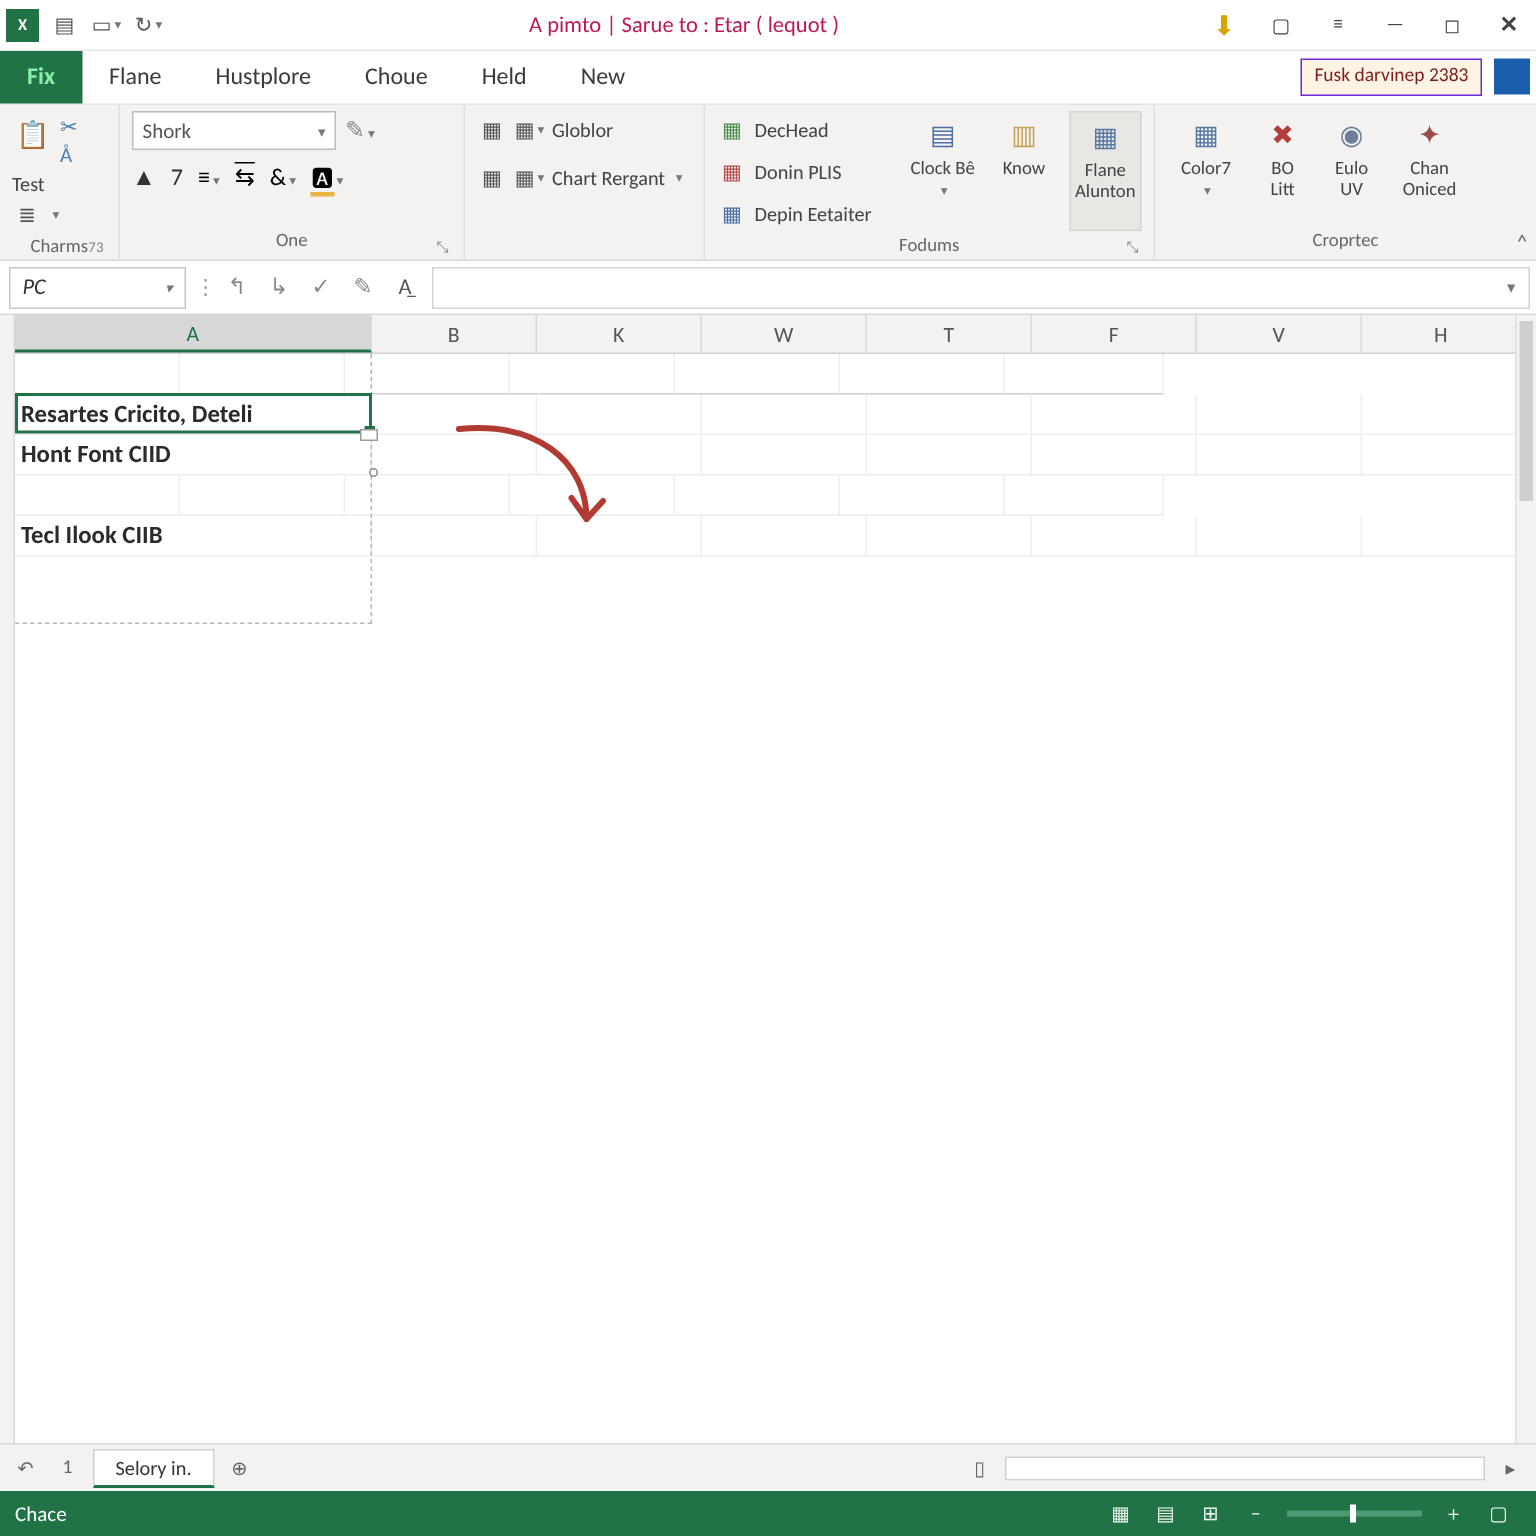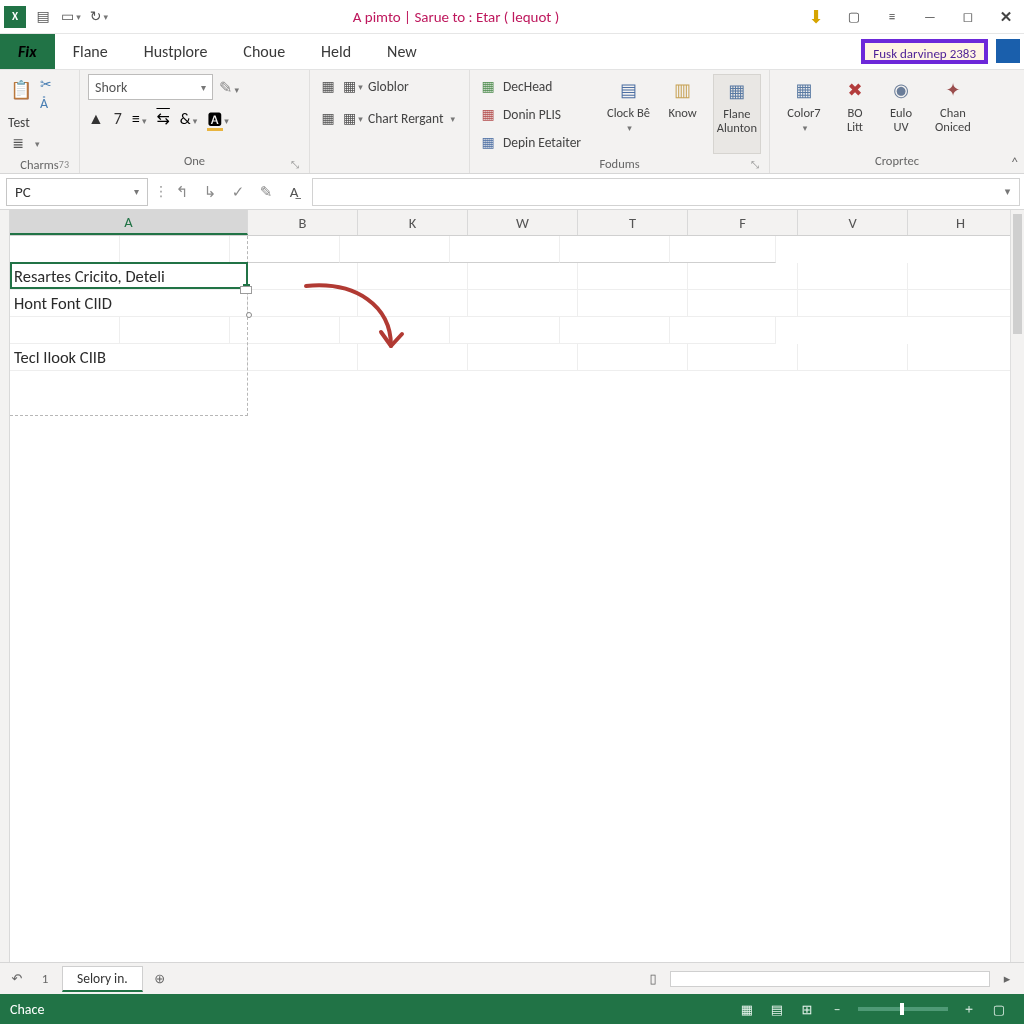--- a/index.html
+++ b/index.html
@@ -12,68 +12,68 @@
 .qat-icon.excel { background:#217346; color:#fff; font-weight:bold; font-size:11px; }
 .titlebar-center { flex: 1; text-align: center; color: #be185d; font-size: 15px; }
 .titlebar-right { display: flex; align-items: center; gap: 10px; }
 .win-btn { width: 28px; height: 26px; display:flex; align-items:center; justify-content:center; color:#444; font-size:13px; }
 .win-btn.close { font-size:15px; font-weight:bold; }
 .arrow-down-yellow { color:#d6a400; font-size:18px; }
 
 
 .menubar { height: 36px; background:#fff; display:flex; align-items:stretch; border-bottom:1px solid #e3e3e3; }
 .menubar-tab { padding: 0 18px; display:flex; align-items:center; font-size:16px; color:#3a3a3a; }
-.menubar-tab.active { background:#217346; color:#000000; font-weight:600;font-style:italic; }
+.menubar-tab.active { background:#217346; color:#86efac; font-weight:600; }
 .menubar-spacer { flex:1; }
-.badge-right { background:#fff4e4; border:4px solid #6d28d9; color:#4c1d95; font-size:13px; padding:3px 8px; margin:5px 4px; }
+.badge-right { background:#fff4e4; border:1px solid #6d28d9; color:#7f1d1d; font-size:13px; padding:3px 8px; margin:5px 4px; }
 .blue-square { width:24px; height:24px; background:#1a5fac; margin:5px 4px; }
 
 
 .ribbon { height: 104px; background:#f3f2f1; border-bottom:1px solid #d6d6d6; display:flex; position:relative; }
 .ribbon-group { display:flex; flex-direction:column; padding:4px 8px 0 8px; border-right:1px solid #e0dfde; }
 .ribbon-group.last { border-right:none; }
 .ribbon-group-body { flex:1; display:flex; gap:6px; }
 .ribbon-group-label { height:22px; font-size:12.5px; color:#666; text-align:center; padding-top:2px; position:relative; }
 .group-launcher { position:absolute; right:2px; bottom:2px; font-size:10px; color:#888; }
 .collapse-chev { position:absolute; right:6px; bottom:4px; color:#666; font-size:13px; }
 
 .big-btn { display:flex; flex-direction:column; align-items:center; justify-content:flex-start; width:52px; padding-top:2px; gap:2px; }
 .big-btn .icn { width:30px; height:28px; display:flex; align-items:center; justify-content:center; font-size:18px; }
 .big-btn .lbl { font-size:12.5px; color:#444; text-align:center; line-height:1.15; }
 
 .small-row { display:flex; align-items:center; gap:5px; height:24px; }
 .small-row .icn { width:20px; height:20px; display:flex; align-items:center; justify-content:center; font-size:14px; color:#555; }
 .small-label { font-size:13.5px; color:#444; }
 .caret { font-size:9px; color:#777; margin-left:2px; }
 
-.font-drop { width:125px; height:26px; border:1px solid #bdbcbb; background:#fff; display:flex; align-items:center; padding:0 6px; font-size:14px; color:#555; justify-content:space-between;text-align:right; }
+.font-drop { width:136px; height:26px; border:1px solid #bdbcbb; background:#fff; display:flex; align-items:center; padding:0 6px; font-size:14px; color:#555; justify-content:space-between;text-align:right; }
 .font-drop .chev { font-size:10px; color:#777; }
 
 
 .formulabar { height:36px; background:#fff; border-bottom:1px solid #d8d8d8; display:flex; align-items:center; }
-.namebox { width:142px; height:28px; margin:8px 6px; border:1px solid #c6c6c6; background:#fff; display:flex; align-items:center; padding:0 8px; font-size:15px; color:#333; justify-content:space-between; }
+.namebox { width:118px; height:28px; margin:8px 6px; border:1px solid #c6c6c6; background:#fff; display:flex; align-items:center; padding:0 8px; font-size:15px; color:#333; justify-content:space-between;font-style:italic; }
 .namebox .chev { font-size:10px; color:#777; }
 .fb-handle { width:14px; color:#999; font-size:14px; text-align:center; }
 .fb-btn { width:28px; height:28px; display:flex; align-items:center; justify-content:center; color:#8a8a8a; font-size:15px; }
 .fx-input { flex:1; height:28px; border:1px solid #d2d2d2; border-right:none; background:#fff; margin-left:4px; padding:0 6px; }
 .fx-expand { width:24px; height:28px; border:1px solid #d2d2d2; border-left:none; display:flex; align-items:center; justify-content:center; color:#777; font-size:11px; margin-right:4px; }
 
 
 .grid-wrap { flex:1; display:flex; overflow:hidden; position:relative; }
 .rowheads { width:10px; background:#f3f2f1; border-right:1px solid #d9d9d9; }
 .grid { flex:1; display:flex; flex-direction:column; position:relative; }
 .colheads { height:26px; display:flex; background:#f3f2f1; border-bottom:1px solid #d0d0d0; }
 .colhead { border-right:1px solid #d9d9d9; display:flex; align-items:center; justify-content:center; font-size:14.5px; color:#555; }
 .colhead.selected { background:#d7d7d7; color:#217346; font-weight:500; border-bottom:2px solid #217346; }
 .colA{width:238px;} .colB{width:110px;} .colK{width:110px;} .colW{width:110px;} .colT{width:110px;} .colF{width:110px;} .colV{width:110px;} .colH{width:106px;}
 
 .cells { flex:1; position:relative; background:#fff; }
 .cellrow { height:27px; display:flex; }
 .cell { border-right:1px solid #eeeeee; border-bottom:1px solid #eeeeee; padding:1px 4px; font-size:16.5px; color:#2b2b2b; display:flex; align-items:center; overflow:hidden; }
-.cell.a { width:238px; }
+.cell.a { width:238px;font-weight:bold; }
 .cell.gen { width:110px; }
 .cell.genlast{width:106px;}
 .cell.bold { font-weight:700; }
 .cellrow.r1 .cell { border-bottom:1px solid #cfcfcf; }
 
 .selection-box { position:absolute; left:0; top:26px; width:238px; height:27px; border:2px solid #217346; pointer-events:none; z-index:5; }
 .sel-handle { position:absolute; right:-4px; bottom:-4px; width:7px; height:7px; background:#217346; }
 .mini-handle { position:absolute; left:230px; top:50px; width:12px; height:8px; border:1px solid #9b9b9b; background:#fff; z-index:6; }
 .fill-dot { position:absolute; left:236px; top:76px; width:6px; height:6px; border:1px solid #888; border-radius:50%; background:#fff; z-index:6; }
 .dashed-range { position:absolute; left:0; top:0; width:238px; height:180px; border-right:1px dashed #b7b7b7; border-bottom:1px dashed #b7b7b7; pointer-events:none; z-index:4; }

